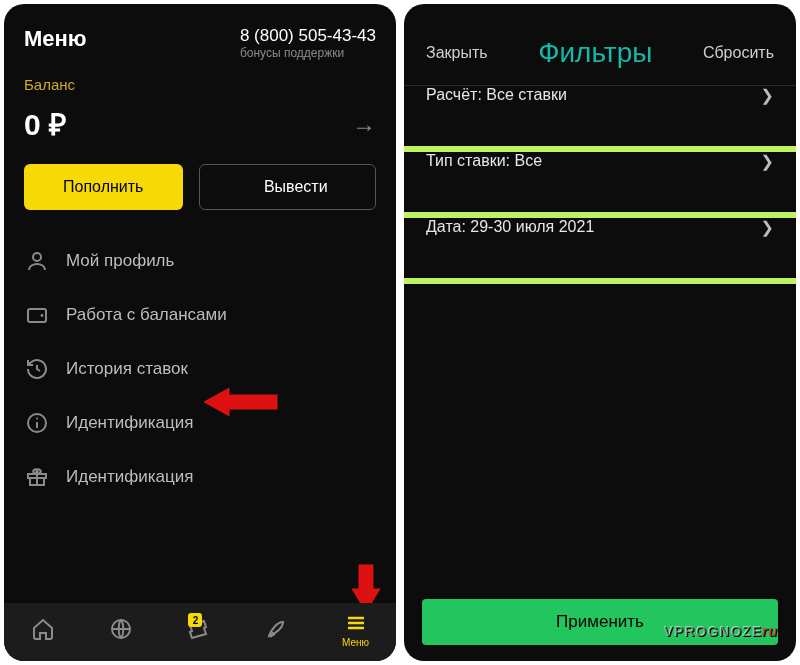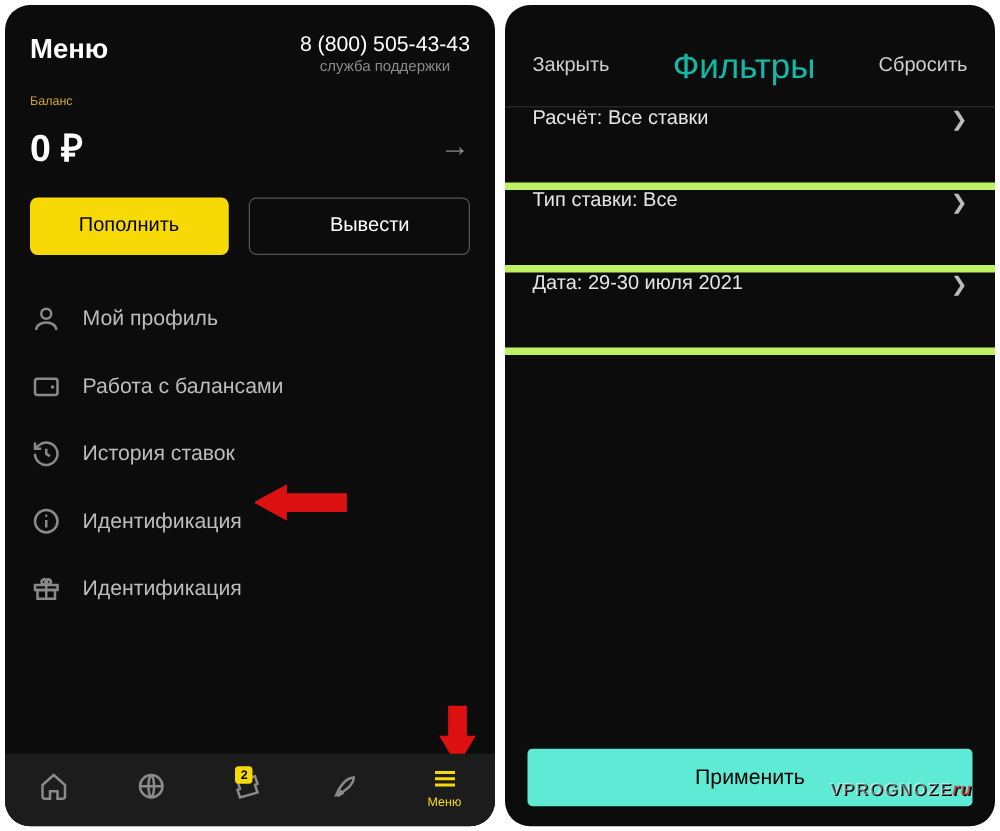--- a/index.html
+++ b/index.html
@@ -22,25 +22,25 @@
     color: #fff;
   }
 
   
   .l-head {
     display: flex;
     justify-content: space-between;
     padding: 22px 20px 8px 20px;
   }
   .l-head .title { font-size: 22px; font-weight: bold; color: #fff; }
-  .l-head .support { text-align: center; }
+  .l-head .support { text-align: left; }
   .l-head .phone-num { font-size: 17px; color: #fff; }
   .l-head .sub { font-size: 12px; color: #8a8a8a; }
 
-  .balance-lbl { padding: 8px 20px 0 20px; font-size: 10px; color: #cfa82a; }
+  .balance-lbl { padding: 8px 20px 0 20px; font-size: 15px; color: #cfa82a; }
 
   .balance-row {
     display: flex;
     justify-content: space-between;
     align-items: center;
     padding: 10px 20px 14px 20px;
   }
   .balance-row .amount { font-size: 30px; font-weight: bold; color: #fff; }
   .balance-row .arrow { color: #8a8a8a; font-size: 24px; }
 
@@ -130,21 +130,21 @@
   .filter-row .chev { color: #bbb; font-size: 16px; }
 
   .apply-bar {
     position: absolute;
     left: 0; right: 0; bottom: 0;
     padding: 10px 18px 16px 18px;
   }
   .apply-btn {
     width: 100%;
     height: 46px;
-    background: #5eead4;
+    background: #22c55e;
     color: #000;
     border-radius: 4px;
     display:flex; align-items:center; justify-content:center;
     font-size: 17px;
     cursor:pointer;
   }
 
   .watermark {
     position: absolute;
     right: 18px; bottom: 22px;
@@ -159,21 +159,21 @@
 </style>
 </head>
 <body>
 
 <div class="phone">
 
   <div class="l-head">
     <div class="title">Меню</div>
     <div class="support">
       <div class="phone-num">8 (800) 505-43-43</div>
-      <div class="sub">служба поддержки</div>
+      <div class="sub">бонусы поддержки</div>
     </div>
   </div>
 
   <div class="balance-lbl">Баланс</div>
 
   <div class="balance-row">
     <div class="amount">0 ₽</div>
     <div class="arrow">→</div>
   </div>
 

